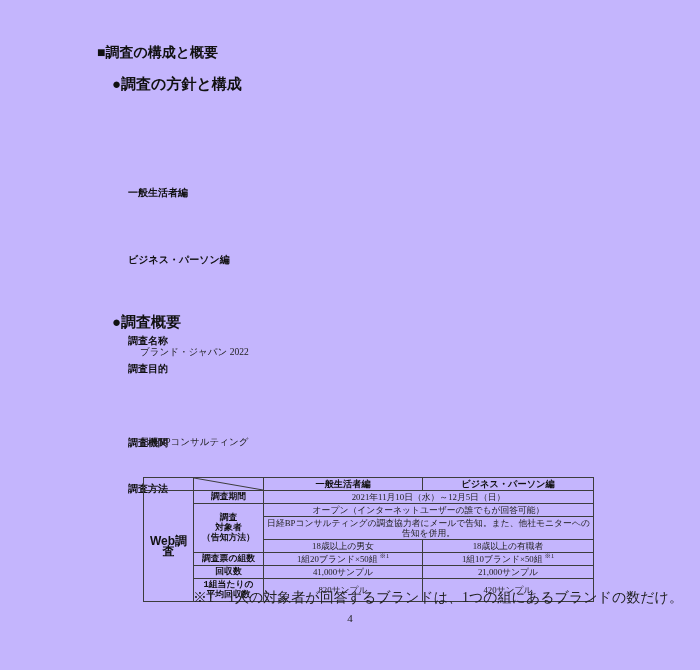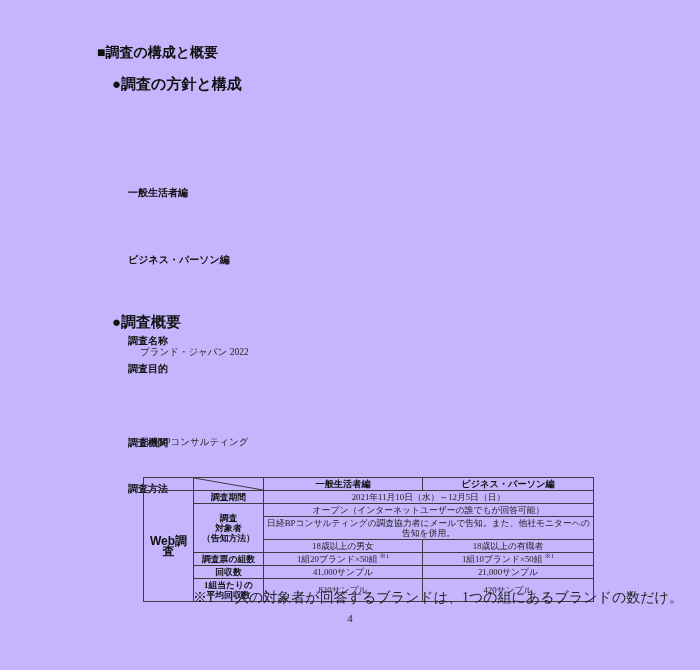--- a/index.html
+++ b/index.html
@@ -48,21 +48,21 @@
   table.method td, table.method th {
     border:1px solid #3c3c3c; text-align:center; vertical-align:middle; padding:1px 2px;
   }
   table.method th {
     font-family:"Liberation Sans", sans-serif; font-weight:bold; font-size:9.2px; color:#111;
   }
   td.ghost { border:none; background:transparent; }
   td.diag  { position:relative; padding:0; }
   td.diag svg { position:absolute; left:0; top:0; width:100%; height:100%; display:block; }
   td.lbl {
-    font-family:Liberation Serif, serif; font-weight:bold; color:#111;
+    font-family:Liberation Mono, monospace; font-weight:bold; color:#111;
   }
   td.group {
     font-family:"Liberation Sans", sans-serif; font-weight:bold; color:#111; font-size:12px;
   }
   td.left { text-align:left; padding-left:4px; }
   .prelines { white-space:pre-line; }
   tr.r-single { height:11px; }
   tr.r-header { height:13px; }
   tr.r-double { height:23px; }
   sup.noteref { font-size:6.4px; line-height:0; vertical-align:super; margin-left:2px; }

